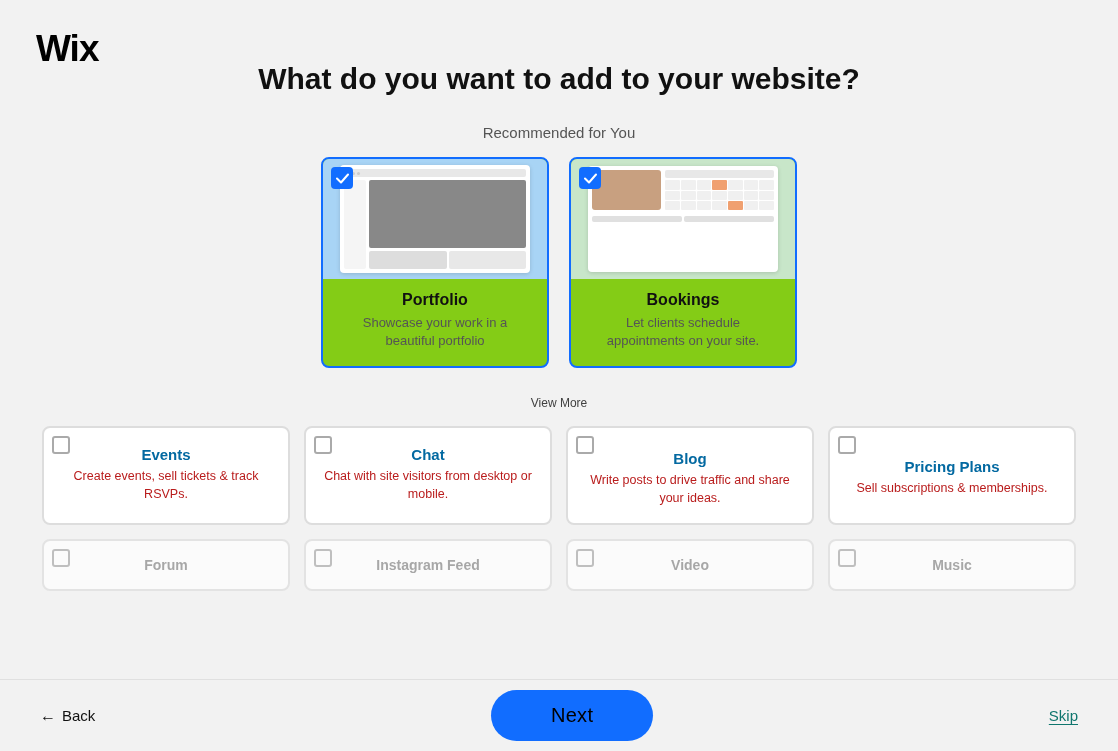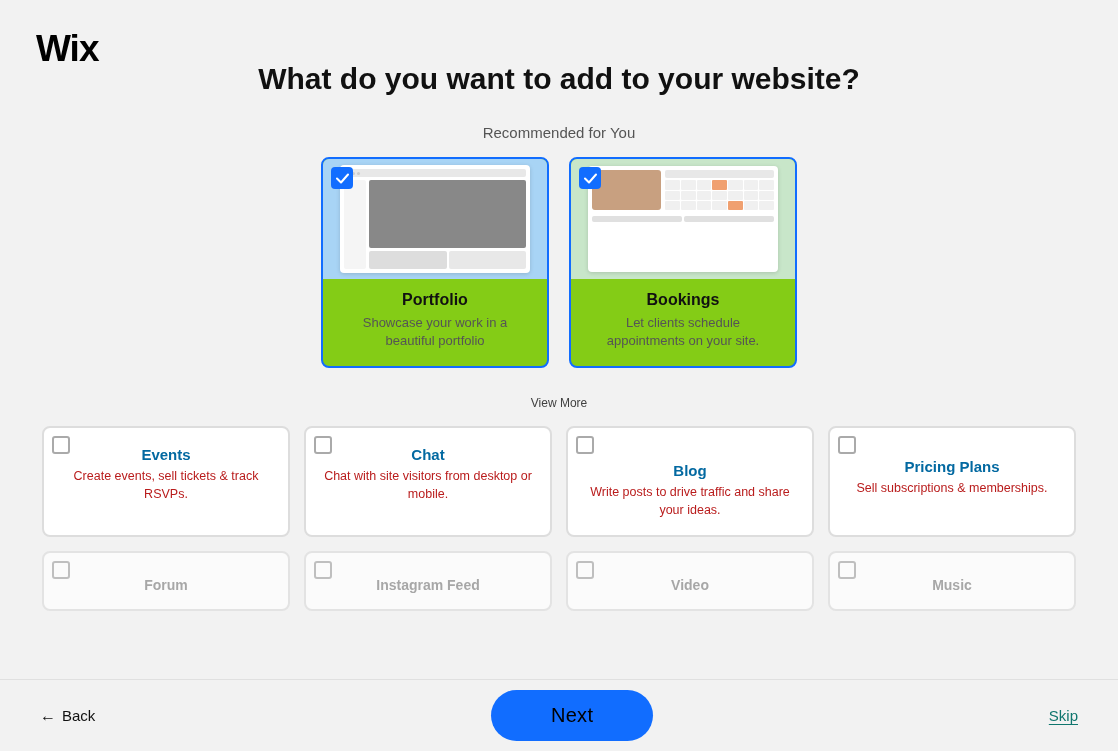--- a/index.html
+++ b/index.html
@@ -227,21 +227,21 @@
       padding: 14px 16px 16px;
       cursor: pointer;
       position: relative;
       opacity: 0.7;
     }
     .row2-title {
       font-size: 14px;
       font-weight: 600;
       color: #888;
       text-align: center;
-      margin-top: 10px;
+      margin-top: 2px;
     }
     .bottom-bar {
       position: absolute;
       bottom: 0;
       left: 0;
       right: 0;
       height: 72px;
       background: #f2f2f2;
       display: flex;
       align-items: center;
@@ -396,21 +396,21 @@
     <div class="card-small">
       <div class="checkbox-unchecked"></div>
       <div class="card-small-inner" style="margin-top:4px;">
         <div class="card-small-title">Chat</div>
         <div class="card-small-desc">Chat with site visitors from desktop or mobile.</div>
       </div>
     </div>
 
     <div class="card-small">
       <div class="checkbox-unchecked"></div>
-      <div class="card-small-inner" style="margin-top:20px;">
+      <div class="card-small-inner" style="margin-top:8px;">
         <div class="card-small-title">Blog</div>
         <div class="card-small-desc">Write posts to drive traffic and share your ideas.</div>
       </div>
     </div>
 
     <div class="card-small">
       <div class="checkbox-unchecked"></div>
       <div class="card-small-inner" style="margin-top:16px;">
         <div class="card-small-title">Pricing Plans</div>
         <div class="card-small-desc">Sell subscriptions &amp; memberships.</div>

